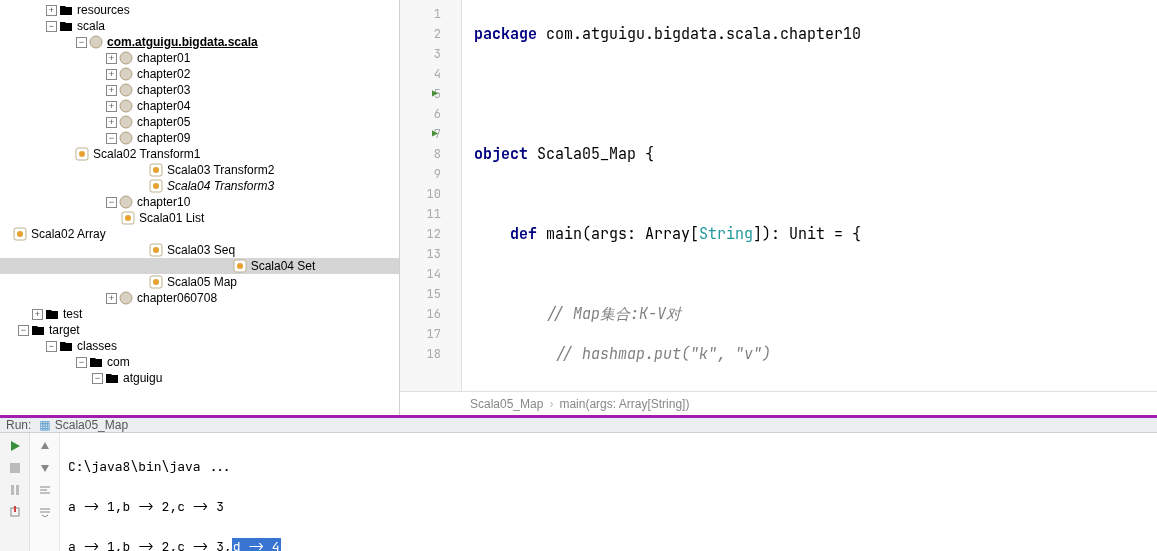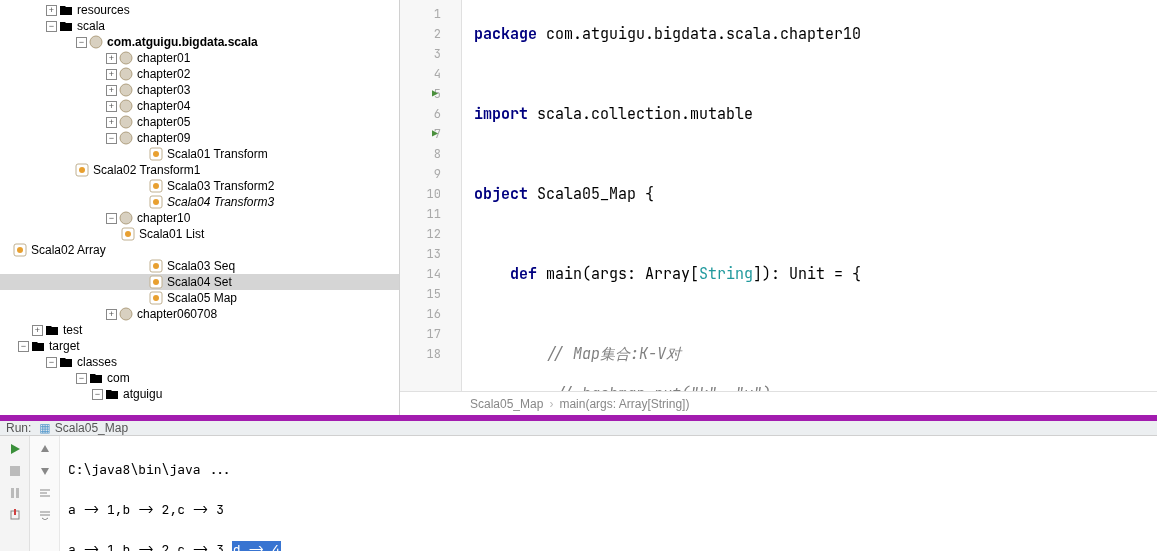--- a/index.html
+++ b/index.html
@@ -1,21 +1,21 @@
 <!DOCTYPE html>
 <html><head>
   <meta charset="utf-8">
   <style>
     * { box-sizing: border-box; margin: 0; padding: 0; }
     body { font-family: "Segoe UI", Arial, sans-serif; font-size: 12px; background: #fff; color: #000; overflow: hidden; width: 1157px; height: 551px; }
     .main-layout { display: flex; height: 415px; }
     .tree-panel { width: 400px; overflow: auto; background: #fff; border-right: 1px solid #d0d0d0; padding: 2px 0; }
     .tree-node { display: flex; align-items: center; height: 16px; line-height: 16px; cursor: pointer; white-space: nowrap; }
-    .tree-node.selected { background: #d5d5d5; }
-    .tree-node.boldpkg > .node-label { font-weight: bold; }
+    .tree-node.selected { background: #d5d5d5; justify-content: center; }
+    .tree-node.boldpkg > .node-label { font-weight: bold; text-decoration: underline; }
     .toggle { width: 11px; height: 11px; border: 1px solid #888; display: inline-flex; align-items: center; justify-content: center; font-size: 9px; margin-right: 2px; background: #fff; color: #555; }
     .toggle.none { border: none; background: transparent; }
     .icon { width: 14px; height: 14px; display: inline-flex; align-items: center; justify-content: center; margin-right: 4px; }
     .icon.folder svg, .icon.folder-o svg, .icon.pkg svg, .icon.scalafile svg { width: 14px; height: 14px; }
     .node-label { font-size: 12px; }
     .pkg-circle { fill: #d8d0c0; stroke: #b0a080; }
     .scala-badge { fill: #fff; stroke: #c0b090; }
     .scala-dot { fill: #e8a030; }
     .editor-panel { flex: 1; display: flex; flex-direction: column; background: #fff; position: relative; }
     .editor-body { flex: 1; display: flex; overflow: hidden; }
@@ -24,21 +24,21 @@
     .run-gutter { position: absolute; right: 3px; top: 0; color: #4a8f3c; font-size: 10px; }
     .code-area { flex: 1; font-family: "JetBrains Mono", Consolas, monospace; font-size: 15px; padding: 4px 0 0 12px; line-height: 20px; white-space: pre; position: relative; }
     .code-area .cl { height: 20px; position: relative; }
     .kw { color: #000080; font-weight: bold; }
     .cmt { color: #808080; font-style: italic; }
     .type { color: #20999d; }
     .pkg-path { color: #000; }
     .obj-name { color: #000; }
     .breadcrumb { height: 24px; border-top: 1px solid #e0e0e0; display: flex; align-items: center; padding-left: 70px; color: #888; font-size: 12px; }
     .breadcrumb .chev { margin: 0 6px; color: #bbb; }
-    .run-panel { border-top: 6px solid #a21caf; height: 135px; display: flex; flex-direction: column; }
+    .run-panel { border-top: 3px solid #a21caf; height: 135px; display: flex; flex-direction: column; }
     .run-header { height: 22px; background: #eceff1; display: flex; align-items: center; padding-left: 6px; border-bottom: 1px solid #d0d0d0; font-size: 12px; color: #555; }
     .run-header .run-lbl { margin-right: 8px; }
     .run-header .tab-icon { margin-right: 4px; color: #5599cc; }
     .run-body { flex: 1; display: flex; }
     .run-toolbar { width: 30px; background: #f4f4f4; border-right: 1px solid #e0e0e0; display: flex; flex-direction: column; align-items: center; padding-top: 4px; }
     .tbtn { width: 18px; height: 18px; margin-bottom: 4px; display: flex; align-items: center; justify-content: center; cursor: pointer; }
     .run-sidebar { width: 30px; background: #fafafa; border-right: 1px solid #e8e8e8; display: flex; flex-direction: column; align-items: center; padding-top: 4px; }
     .console { flex: 1; font-family: "JetBrains Mono", Consolas, monospace; font-size: 13px; padding: 4px 8px; line-height: 20px; white-space: pre; position: relative; }
     .console-line { height: 20px; }
     .sel-text { background: #3874d1; color: #fff; padding: 0 1px; }
@@ -122,29 +122,20 @@
         <span class="node-label">chapter05</span>
       </div>
       <div class="tree-node" style="padding-left: 106px;">
         <span class="toggle">−</span>
         <span class="icon pkg">
           <svg viewBox="0 0 14 14">
             <use href="#pkg-ico"></use>
           </svg>
         </span>
         <span class="node-label">chapter09</span>
-      </div>
-      <div class="tree-node" style="padding-left: 136px;">
-        <span class="toggle none"></span>
-        <span class="icon scalafile">
-          <svg viewBox="0 0 14 14">
-            <use href="#scala-ico"></use>
-          </svg>
-        </span>
-        <span class="node-label">Scala01 Transform</span>
       </div>
       <div class="tree-node" style="padding-left: 62px;">
         <span class="toggle none"></span>
         <span class="icon scalafile">
           <svg viewBox="0 0 14 14">
             <use href="#scala-ico"></use>
           </svg>
         </span>
         <span class="node-label">Scala02 Transform1</span>
       </div>
@@ -294,21 +285,20 @@
           <div class="ln">13</div>
           <div class="ln">14</div>
           <div class="ln" style="position: relative;">15</div>
           <div class="ln" style="position: relative;">16</div>
           <div class="ln">17</div>
           <div class="ln">18</div>
         </div>
       <div class="code-area">
 <div class="cl"><span class="kw">package</span> <span class="pkg-path">com.atguigu.bigdata.scala.chapter10</span></div>
 <div class="cl"></div>
-<div class="cl"><span class="kw">import</span> <span class="pkg-path">scala.collection.mutable</span></div>
 <div class="cl"></div>
 <div class="cl"><span class="kw">object</span> <span class="obj-name">Scala05_Map</span> {</div>
 <div class="cl"></div>
 <div class="cl">    <span class="kw">def</span> <span>main(args: Array[</span><span class="type">String</span><span>]): Unit = {</span></div>
 <div class="cl"></div>
 <div class="cl">        <span class="cmt">// Map集合:K-V对</span></div>
 <div class="cl">         <span class="cmt">// hashmap.put("k", "v")</span></div>
 
 
 

